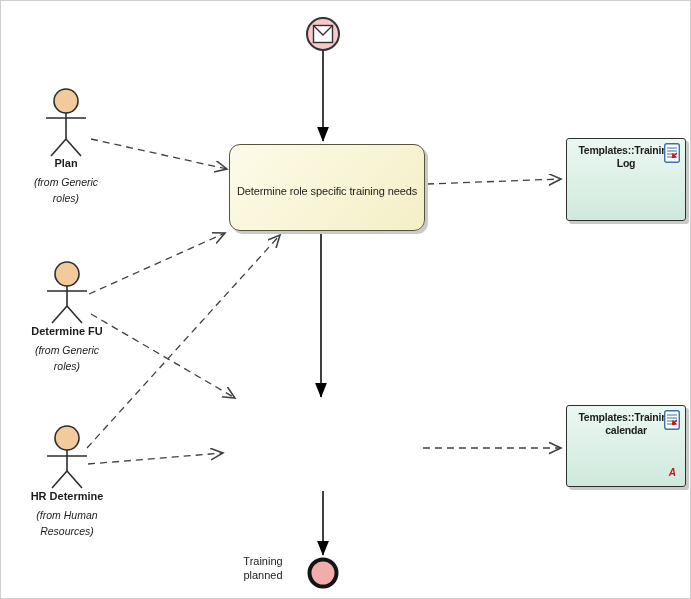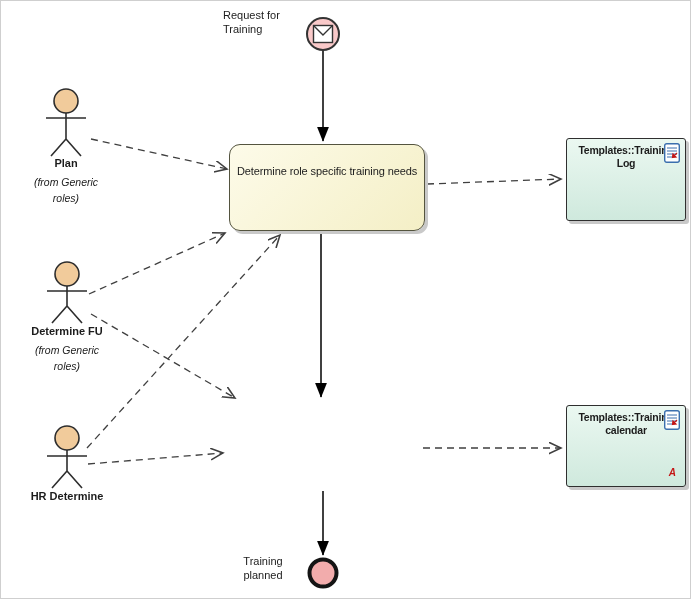--- a/index.html
+++ b/index.html
@@ -10,21 +10,21 @@
   }
   .layer{position:absolute;left:0;top:0;}
   .activity{
     position:absolute;box-sizing:border-box;
     background:linear-gradient(135deg,#fdfbe9 0%,#f4efc6 100%);
     border:1.4px solid #54543f;border-radius:11px;
     box-shadow:3px 3px 0 #c9c9c9;
     font-size:11px;text-align:center;
   }
   .activity .act-label{
-    display:block;margin-top:20px;white-space:nowrap;letter-spacing:-0.1px;text-align:center;
+    display:block;margin-top:40px;white-space:nowrap;letter-spacing:-0.1px;text-align:center;
   }
   .artifact{
     position:absolute;box-sizing:border-box;
     background:linear-gradient(180deg,#ebf8f1 0%,#cfe9dd 100%);
     border:1.4px solid #2f2f2f;border-radius:3px;
     box-shadow:3px 3px 0 #c9c9c9;
   }
   .artifact-title{
     padding:5px 2px 0 2px;font-weight:bold;font-size:10.5px;
     letter-spacing:-0.2px;text-align:center;line-height:13px;
@@ -113,24 +113,24 @@
   <div class="artifact" style="left:565px;top:404px;width:120px;height:82px;">
     <div class="artifact-title">Templates::Training calendar</div>
     <svg class="doc-icon" width="16" height="20" viewBox="0 0 16 20">
       <rect x="0.7" y="0.7" width="14.6" height="18.6" rx="2" fill="#fff" stroke="#3b6fae" stroke-width="1.4"></rect>
       <path d="M3,5 H13 M3,8 H13 M3,11 H13 M3,14 H8" stroke="#3b6fae" stroke-width="1"></path>
       <path d="M13,10 L8.5,14.5 M8.5,14.5 L12,14 L9,11 z" stroke="#c41414" stroke-width="1.2" fill="#c41414"></path>
     </svg>
     <div class="marker-a">A</div>
   </div>
 
-  <div class="free-label start-label">Request for Training</div>
   <div class="free-label end-label">Training planned</div>
 
   <div class="actor-name" style="left:25px;top:156px;">Plan</div>
   <div class="actor-note" style="left:32px;top:173px;">(from Generic roles)</div>
 
   <div class="actor-name" style="left:26px;top:324px;">Determine FU</div>
   <div class="actor-note" style="left:33px;top:341px;">(from Generic roles)</div>
 
   <div class="actor-name" style="left:26px;top:489px;">HR Determine</div>
+  <div class="actor-note" style="left:33px;top:506px;">(from Human Resources)</div>
 
 </div>
 
 </body></html>

